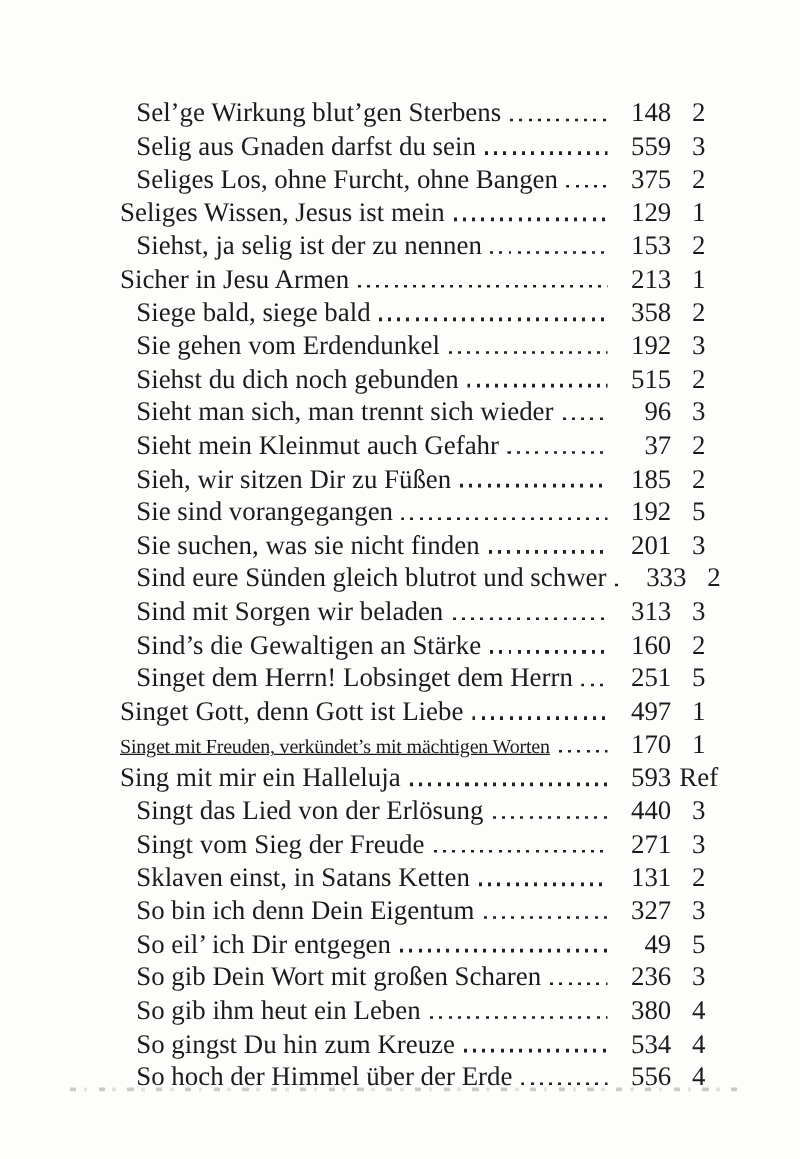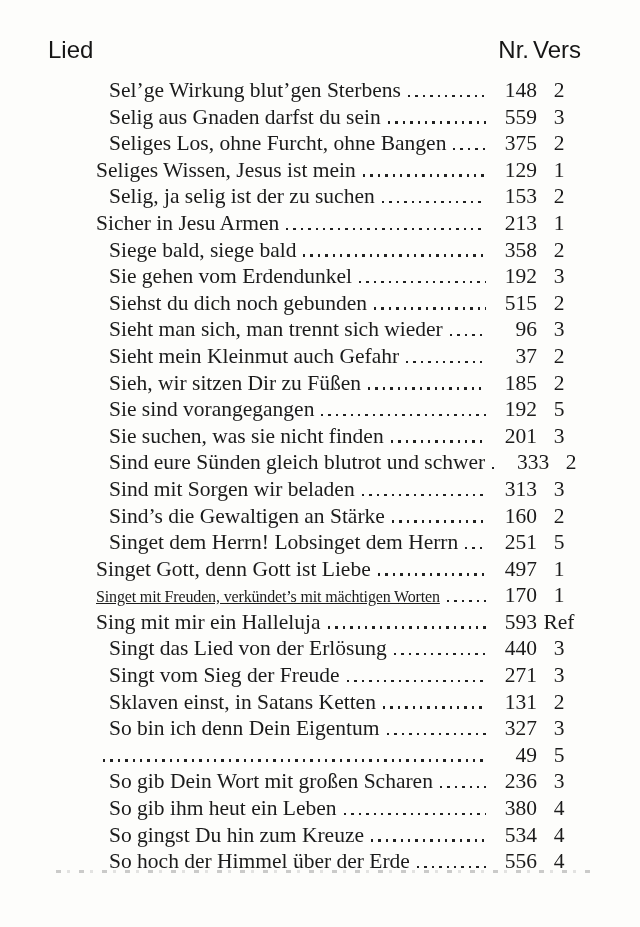--- a/index.html
+++ b/index.html
@@ -48,26 +48,20 @@
     background-image:repeating-linear-gradient(to right,
       rgba(110,110,110,.5) 0 5px, transparent 5px 11px,
       rgba(145,145,145,.35) 11px 14px, transparent 14px 23px);
   }
 </style>
 </head>
 <body>
 
 <div class="page">
 
-  <div class="header">
-    <span class="lied-h">Lied</span>
-    <span class="spacer"></span>
-    <span class="nr-h">Nr.</span>
-    <span class="vers-h">Vers</span>
-  </div>
 
   <div class="list" id="index-list">
       <div class="row indent">
     <span class="title">Sel’ge Wirkung blut’gen Sterbens</span>
     <span class="leader"></span>
     <span class="nr">148</span>
     <span class="vers">2</span>
   </div>
       <div class="row indent">
     <span class="title">Selig aus Gnaden darfst du sein</span>
@@ -81,21 +75,21 @@
     <span class="nr">375</span>
     <span class="vers">2</span>
   </div>
       <div class="row">
     <span class="title">Seliges Wissen, Jesus ist mein</span>
     <span class="leader"></span>
     <span class="nr">129</span>
     <span class="vers">1</span>
   </div>
       <div class="row indent">
-    <span class="title">Selig, ja selig ist der zu suchen</span>
+    <span class="title">Siehst, ja selig ist der zu nennen</span>
     <span class="leader"></span>
     <span class="nr">153</span>
     <span class="vers">2</span>
   </div>
       <div class="row">
     <span class="title">Sicher in Jesu Armen</span>
     <span class="leader"></span>
     <span class="nr">213</span>
     <span class="vers">1</span>
   </div>
@@ -207,20 +201,21 @@
     <span class="nr">131</span>
     <span class="vers">2</span>
   </div>
       <div class="row indent">
     <span class="title">So bin ich denn Dein Eigentum</span>
     <span class="leader"></span>
     <span class="nr">327</span>
     <span class="vers">3</span>
   </div>
       <div class="row indent">
+    <span class="title">So eil’ ich Dir entgegen</span>
     <span class="leader"></span>
     <span class="nr">49</span>
     <span class="vers">5</span>
   </div>
       <div class="row indent">
     <span class="title">So gib Dein Wort mit großen Scharen</span>
     <span class="leader"></span>
     <span class="nr">236</span>
     <span class="vers">3</span>
   </div>

